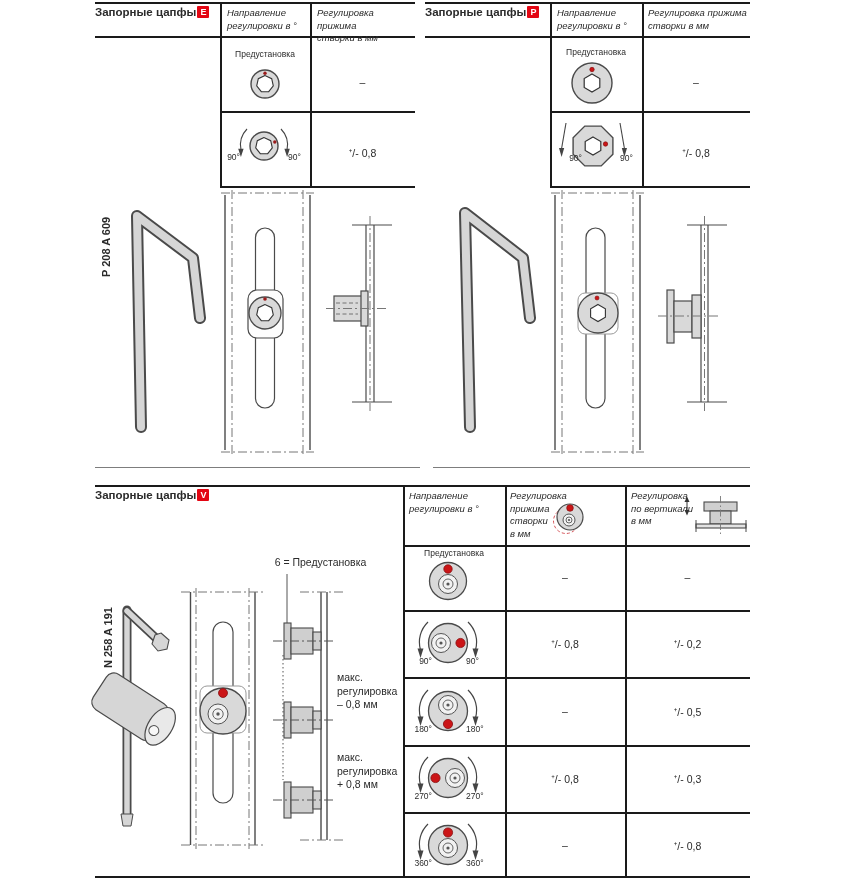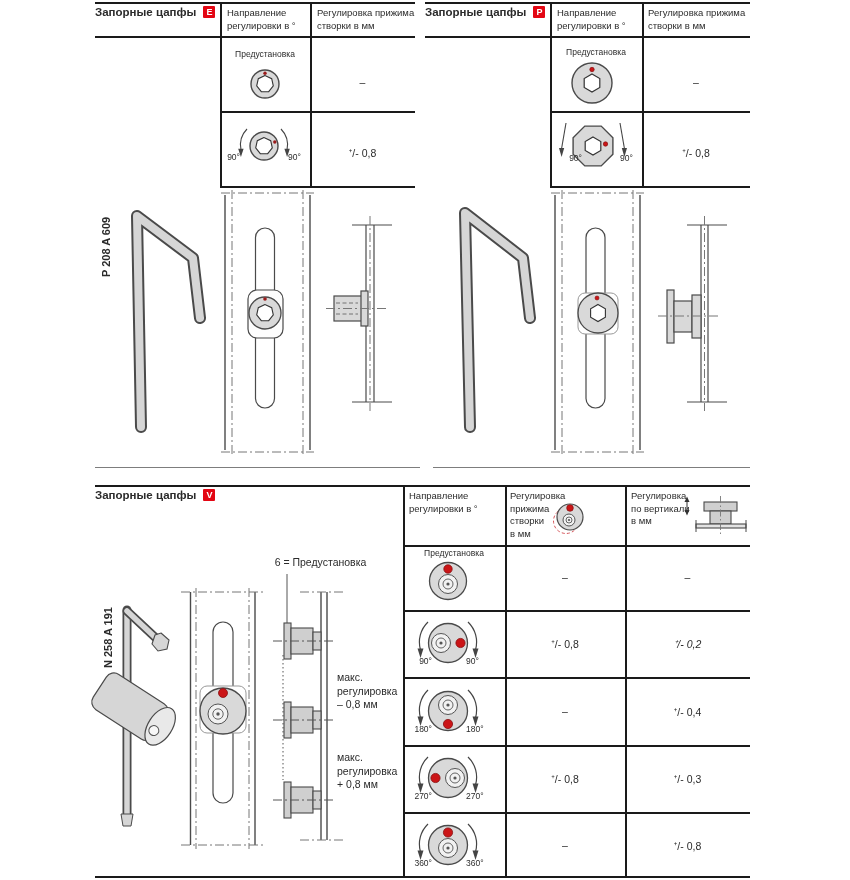--- a/index.html
+++ b/index.html
@@ -2,24 +2,24 @@
 <html><head>
 <meta charset="utf-8">
 <style>
   html,body{margin:0;padding:0;background:#fff;}
   #canvas{position:relative;width:850px;height:880px;background:#fff;overflow:hidden;
           font-family:"Liberation Sans", sans-serif;color:#2b2b2b;}
   .hl{position:absolute;background:#1a1a1a;height:1.5px;}
   .hlg{position:absolute;background:#7d7d7d;height:1px;}
   .vl{position:absolute;background:#1a1a1a;width:1.5px;}
   .t{position:absolute;}
-  .title{font-weight:bold;font-size:11.5px;display:flex;align-items:flex-start;gap:7px;}
+  .title{font-weight:bold;font-size:11.5px;display:flex;align-items:flex-start;gap:1px;}
   .badge{background:#e30613;color:#fff;font-size:9px;font-weight:bold;width:12px;height:12px;
          line-height:12px;text-align:center;border-radius:1px;display:inline-block;}
-  .hdr{font-size:9.5px;line-height:12.5px;white-space:pre-line;}
+  .hdr{font-size:9.5px;line-height:12.5px;white-space:pre-line;font-style:italic;}
   .val{font-size:10.5px;text-align:center;}
   .small{font-size:8.5px;text-align:center;}
   .note{font-size:10.5px;line-height:13.5px;white-space:pre-line;}
   .vtext{position:absolute;transform:rotate(-90deg);transform-origin:left top;
          white-space:nowrap;font-weight:bold;font-size:11px;}
   .lr{text-align:right;}
   .ll{text-align:left;}
   svg{position:absolute;overflow:visible;}
 </style>
 </head>
@@ -235,39 +235,39 @@
     <g transform="translate(-7,0)">
       <circle r="9.5" fill="#f1f1f1" stroke="#555" stroke-width="1"></circle>
       <circle r="5" fill="none" stroke="#555" stroke-width="0.9"></circle>
       <circle r="1.6" fill="#555"></circle>
     </g>
     <circle cx="12.5" cy="0" r="4.6" fill="#cb1517" stroke="#871011" stroke-width="0.8"></circle>
   </svg>
   <div class="t small lr" style="left:392px;top:656px;width:40px;">90°</div>
   <div class="t small ll" style="left:466px;top:656px;width:40px;">90°</div>
   <div class="t val" style="left:505px;top:637px;width:120px;">⁺/- 0,8</div>
-  <div class="t val" style="left:625px;top:637px;width:125px;font-style:italic;">⁺/- 0,2</div>
+  <div class="t val" style="left:625px;top:637px;width:125px;">⁺/- 0,2</div>
 
   <svg width="100" height="64" viewBox="-50 -32 100 64" style="left:398px;top:679px;">
     <path d="M -20 -21 A 28 28 0 0 0 -27.5 7" fill="none" stroke="#444" stroke-width="1.2"></path>
     <polygon points="-30.5,5.5 -24.5,5.5 -27.5,15" fill="#444"></polygon>
     <path d="M 20 -21 A 28 28 0 0 1 27.5 7" fill="none" stroke="#444" stroke-width="1.2"></path>
     <polygon points="30.5,5.5 24.5,5.5 27.5,15" fill="#444"></polygon>
     <circle r="19.5" fill="#d9d9d9" stroke="#4a4a4a" stroke-width="1.3"></circle>
     <g transform="translate(0,-6)">
       <circle r="9.5" fill="#f1f1f1" stroke="#555" stroke-width="1"></circle>
       <circle r="5" fill="none" stroke="#555" stroke-width="0.9"></circle>
       <circle r="1.6" fill="#555"></circle>
     </g>
     <circle cx="0" cy="13" r="4.6" fill="#cb1517" stroke="#871011" stroke-width="0.8"></circle>
   </svg>
   <div class="t small lr" style="left:392px;top:724px;width:40px;">180°</div>
   <div class="t small ll" style="left:466px;top:724px;width:40px;">180°</div>
   <div class="t val" style="left:505px;top:705px;width:120px;">–</div>
-  <div class="t val" style="left:625px;top:705px;width:125px;">⁺/- 0,4</div>
+  <div class="t val" style="left:625px;top:705px;width:125px;">⁺/- 0,5</div>
 
   <svg width="100" height="64" viewBox="-50 -32 100 64" style="left:398px;top:746px;">
     <path d="M -20 -21 A 28 28 0 0 0 -27.5 7" fill="none" stroke="#444" stroke-width="1.2"></path>
     <polygon points="-30.5,5.5 -24.5,5.5 -27.5,15" fill="#444"></polygon>
     <path d="M 20 -21 A 28 28 0 0 1 27.5 7" fill="none" stroke="#444" stroke-width="1.2"></path>
     <polygon points="30.5,5.5 24.5,5.5 27.5,15" fill="#444"></polygon>
     <circle r="19.5" fill="#d9d9d9" stroke="#4a4a4a" stroke-width="1.3"></circle>
     <g transform="translate(7,0)">
       <circle r="9.5" fill="#f1f1f1" stroke="#555" stroke-width="1"></circle>
       <circle r="5" fill="none" stroke="#555" stroke-width="0.9"></circle>

